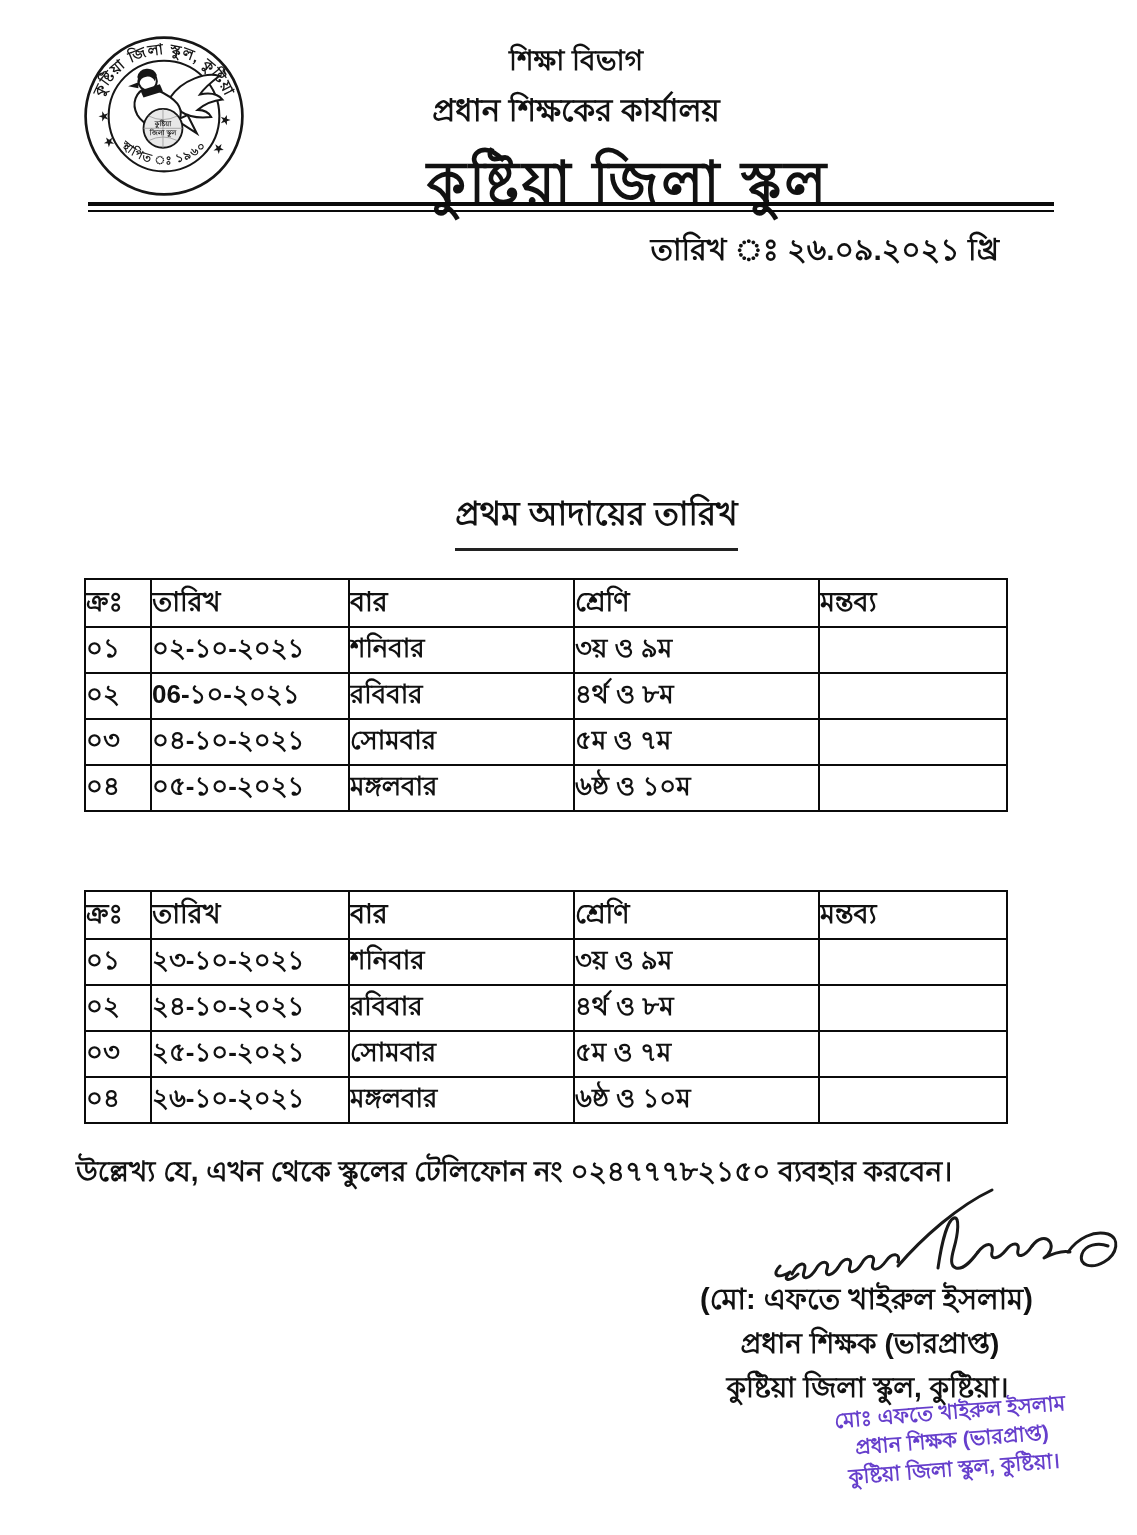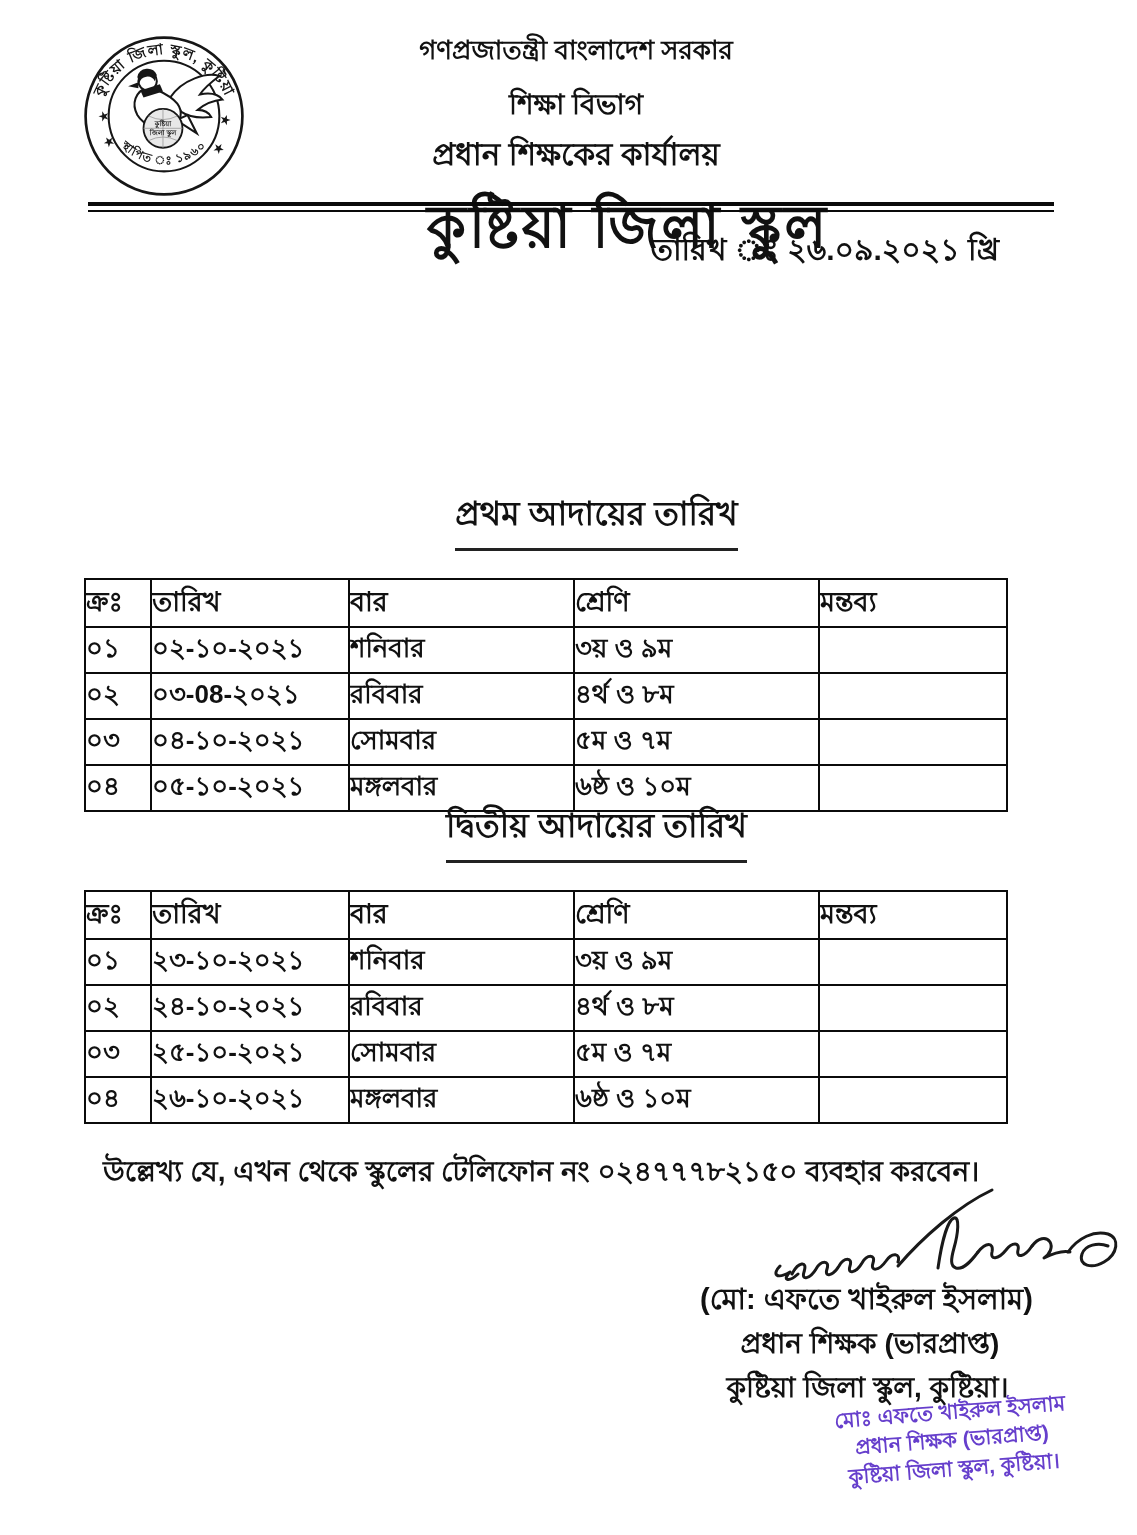--- a/index.html
+++ b/index.html
@@ -32,21 +32,21 @@
   .t1-title{top:488px;}
   .t2-title{top:800px;}
   table.sched{position:absolute;left:84px;border-collapse:collapse;width:922px;
          table-layout:fixed;}
   .tbl1{top:578px;}
   .tbl2{top:890px;}
   table.sched th,table.sched td{border:2.5px solid #0b0b0b;text-align:left;
          font-weight:700;padding:0;overflow:hidden;}
   table.sched th{height:46px;font-size:27px;}
   table.sched td{height:37px;font-size:26px;}
-  .note{position:absolute;left:103px;top:1150px;width:980px;
+  .note{position:absolute;left:76px;top:1150px;width:980px;
         font-size:28px;font-weight:600;}
   
   .sig-svg{position:absolute;left:762px;top:1188px;width:368px;height:112px;}
   .sig-name{position:absolute;left:700px;top:1276px;width:360px;text-align:left;
             font-size:29px;font-weight:700;}
   .sig-designation{position:absolute;left:700px;top:1322px;width:340px;text-align:center;
             font-size:28px;font-weight:700;}
   .sig-school{position:absolute;left:695px;top:1366px;width:345px;text-align:center;
             font-size:28px;font-weight:700;}
   .stamp{position:absolute;left:742px;top:1398px;width:420px;text-align:center;
@@ -91,21 +91,20 @@
       <g>
         <circle cx="79" cy="92" r="19" fill="#e8e8e8" stroke="#161616" stroke-width="1.8"></circle>
         <path d="M60,92 H98 M79,73 V111 M65,80 Q79,87 93,80 M65,104 Q79,97 93,104" fill="none" stroke="#9a9a9a" stroke-width="0.8"></path>
         <text x="79" y="90" font-size="6.5" font-weight="bold" text-anchor="middle" fill="#161616">কুষ্টিয়া</text>
         <text x="79" y="99" font-size="6.5" font-weight="bold" text-anchor="middle" fill="#161616">জিলা স্কুল</text>
       </g>
     </svg>
   </div>
 
   <div class="header-text">
-    <div class="govt-line">গণপ্রজাতন্ত্রী বাংলাদেশ সরকার</div>
     <div class="dept-line">শিক্ষা বিভাগ</div>
     <div class="office-line">প্রধান শিক্ষকের কার্যালয়</div>
     <div class="school-name">কুষ্টিয়া জিলা স্কুল</div>
   </div>
 
   <div class="rule"></div>
 
   <div class="date-line">তারিখ ঃ ২৬.০৯.২০২১ খ্রি</div>
 
 
@@ -130,21 +129,21 @@
     </tr>
     <tr>
       <td>০১</td>
       <td>০২-১০-২০২১</td>
       <td>শনিবার</td>
       <td>৩য় ও ৯ম</td>
       <td></td>
     </tr>
     <tr>
       <td>০২</td>
-      <td>০৩-08-২০২১</td>
+      <td>06-১০-২০২১</td>
       <td>রবিবার</td>
       <td>৪র্থ ও ৮ম</td>
       <td></td>
     </tr>
     <tr>
       <td>০৩</td>
       <td>০৪-১০-২০২১</td>
       <td>সোমবার</td>
       <td>৫ম ও ৭ম</td>
       <td></td>
@@ -152,23 +151,20 @@
     <tr>
       <td>০৪</td>
       <td>০৫-১০-২০২১</td>
       <td>মঙ্গলবার</td>
       <td>৬ষ্ঠ ও ১০ম</td>
       <td></td>
     </tr>
   </tbody>
     </table>
 
-  <div class="section-title t2-title">
-    <span>দ্বিতীয় আদায়ের তারিখ</span>
-  </div>
   <table class="sched tbl2">
     <colgroup>
         <col style="width:66px">
         <col style="width:198px">
         <col style="width:225px">
         <col style="width:245px">
         <col style="width:188px">
       </colgroup>
     <tbody>
         <tr>

